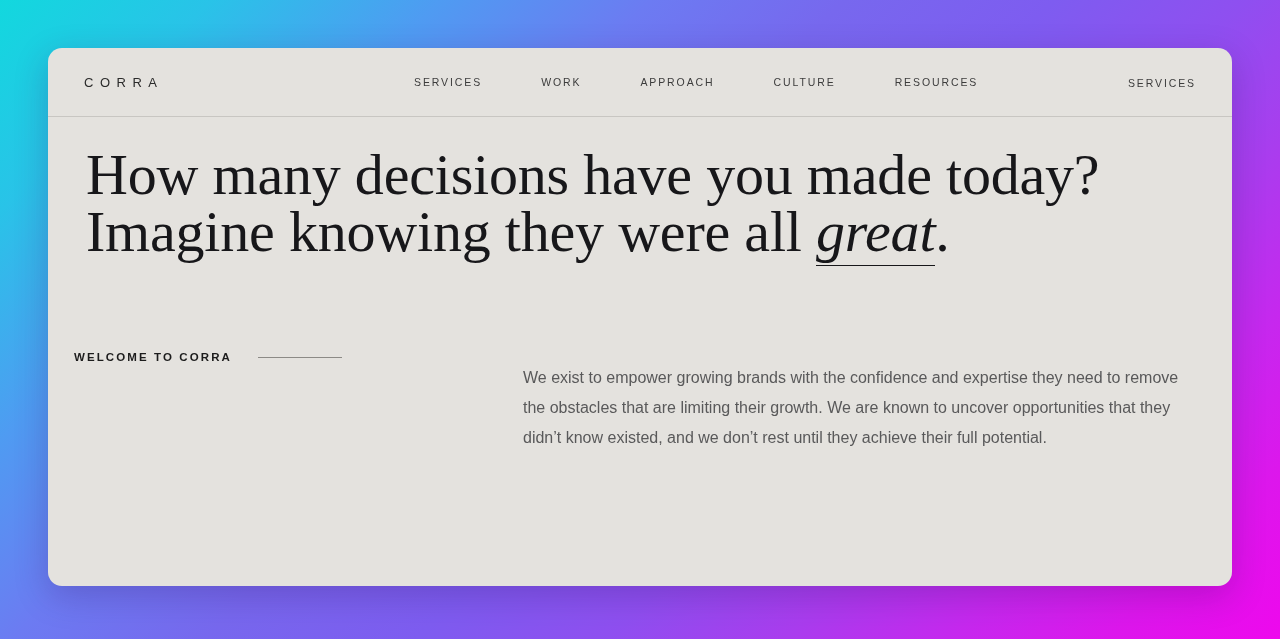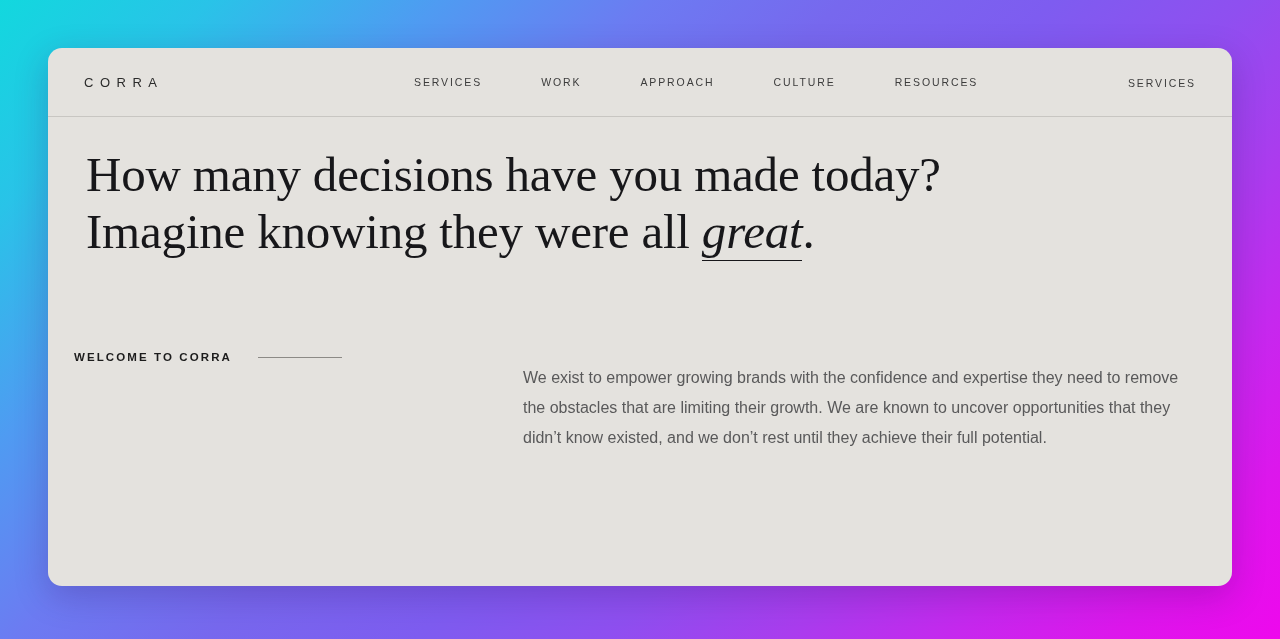--- a/index.html
+++ b/index.html
@@ -85,21 +85,21 @@
   }
 
   
   .hero {
     padding: 0 38px;
   }
 
   .headline {
     margin-top: 29px;
     font-family: "Liberation Serif", "DejaVu Serif", serif;
-    font-size: 49px;
+    font-size: 58px;
     font-weight: 400;
     line-height: 57px;
     color: #17171A;
     letter-spacing: -0.2px;
   }
 
   .headline .emph {
     font-style: italic;
     border-bottom: 1.6px solid #17171A;
     padding-bottom: 1px;

